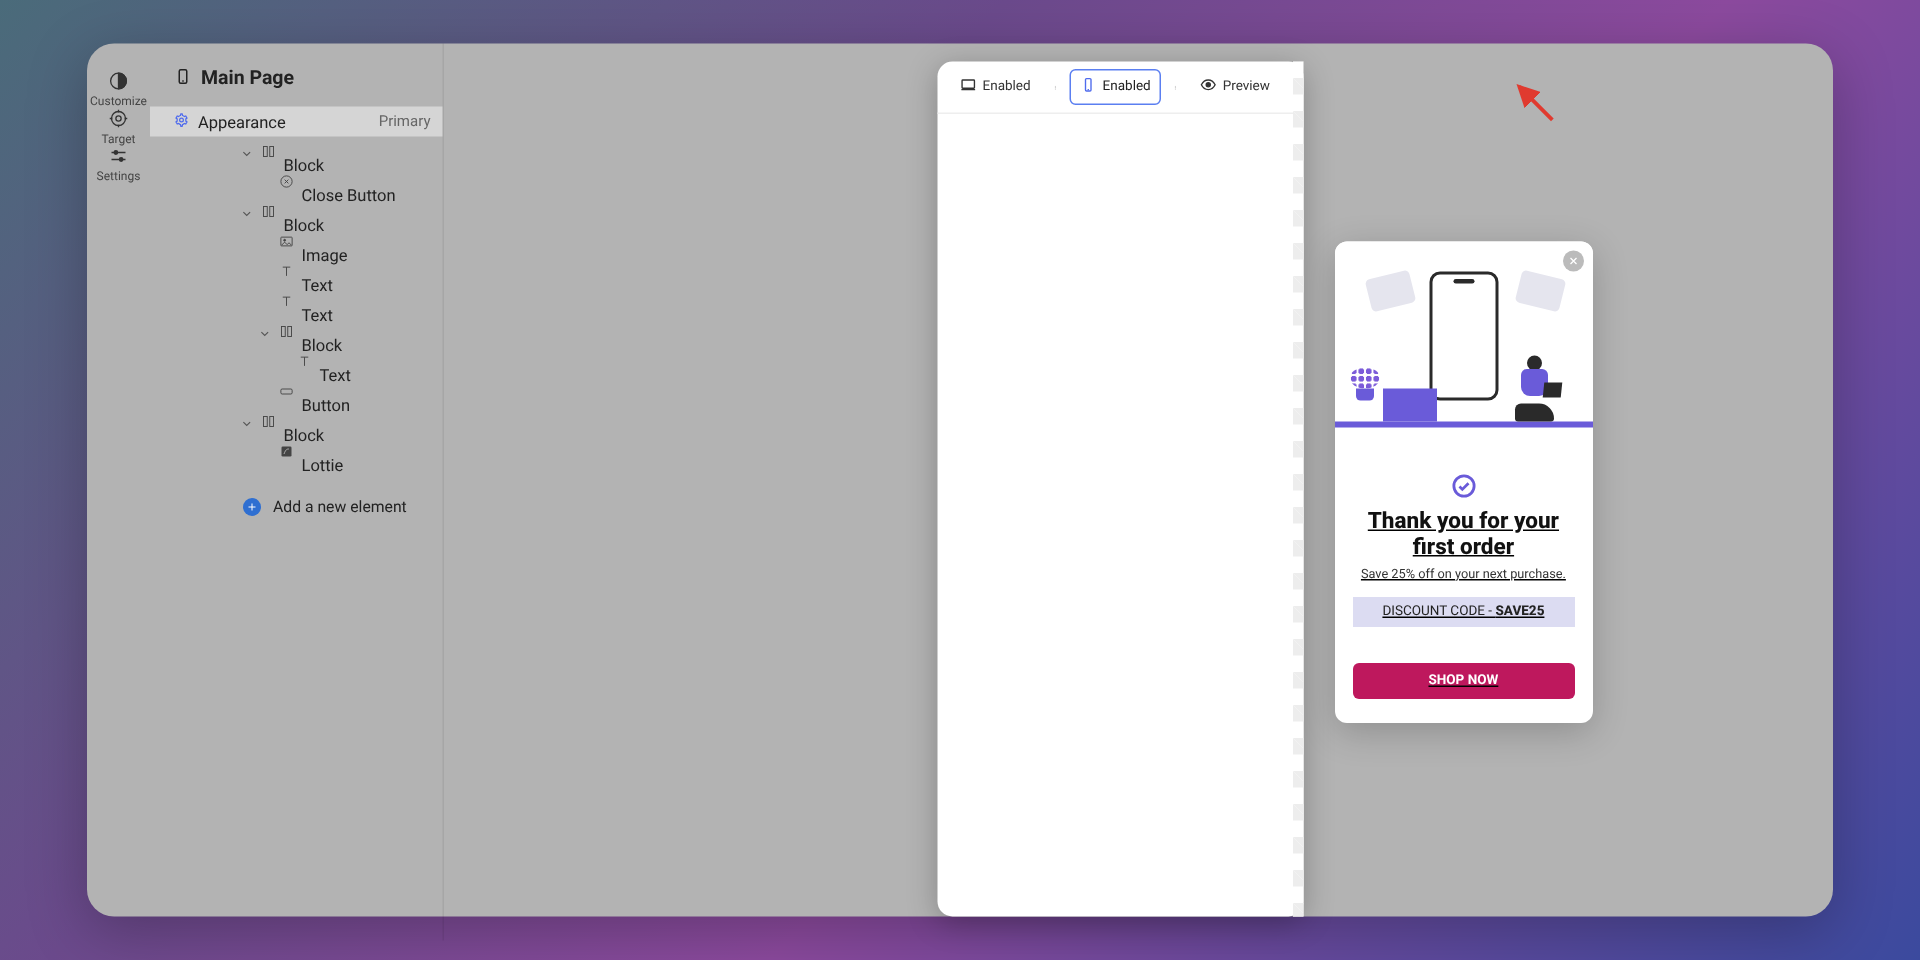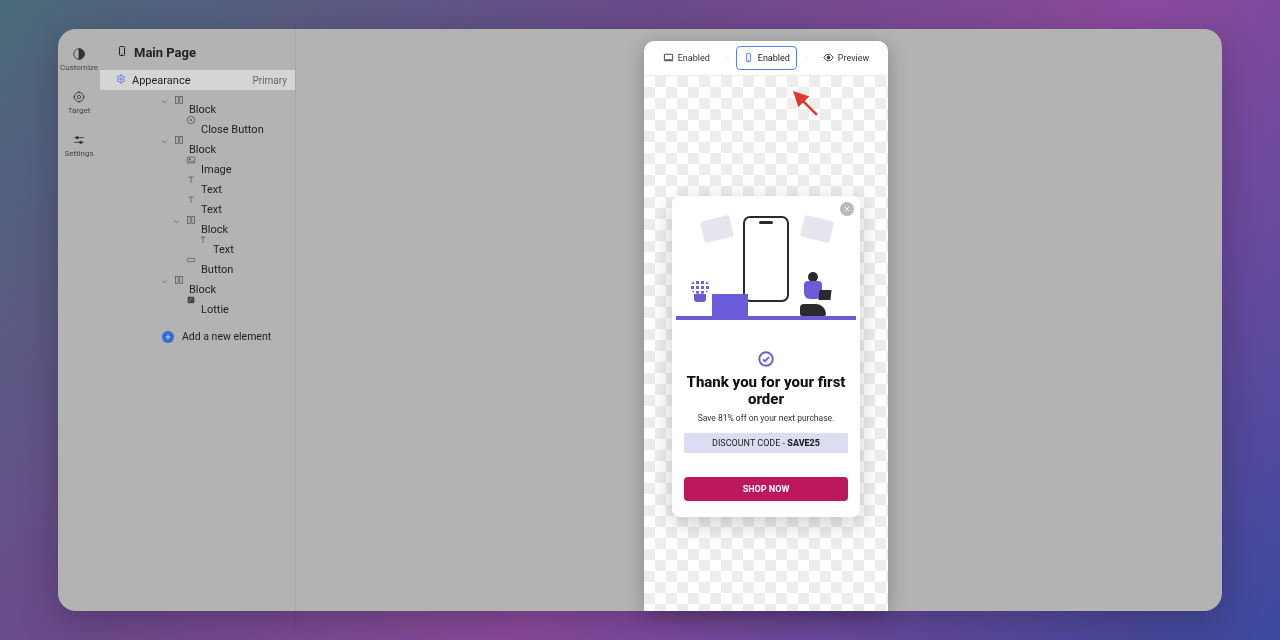--- a/index.html
+++ b/index.html
@@ -1,53 +1,53 @@
 <!DOCTYPE html>
 <html><head>
 <meta charset="utf-8">
 <style>
   html,body{margin:0;padding:0;width:1280px;height:640px;font-family:-apple-system,BlinkMacSystemFont,'Segoe UI',Roboto,Arial,sans-serif;overflow:hidden;}
   body{background:linear-gradient(135deg,#4a6b7a 0%,#6b4a8c 35%,#8c4a9e 60%,#3b4a9e 100%);display:flex;align-items:center;justify-content:center;}
   .app-shell{width:1164px;height:582px;background:#b3b3b3;border-radius:18px;position:relative;box-shadow:0 10px 40px rgba(0,0,0,.25);}
   
-  .left-rail{position:absolute;left:0;top:0;width:42px;height:100%;display:flex;flex-direction:column;align-items:center;padding-top:18px;gap:18px;font-size:8px;color:#444;}
+  .left-rail{position:absolute;left:0;top:0;width:42px;height:100%;display:flex;flex-direction:column;align-items:center;padding-top:18px;font-size:8px;color:#444;}
   .rail-item{display:flex;flex-direction:column;align-items:center;gap:2px;cursor:pointer;}
   .rail-icon{width:14px;height:14px;display:flex;align-items:center;justify-content:center;}
   .rail-icon svg{width:14px;height:14px;stroke:#333;fill:none;stroke-width:1.5;}
   .sidebar{position:absolute;left:42px;top:0;width:195px;height:100%;border-right:1px solid rgba(0,0,0,.07);padding-top:16px;font-size:11px;color:#222;}
   .page-title{display:flex;align-items:flex-start;gap:6px;font-weight:700;font-size:13px;padding:0 10px 10px 16px;}
   .page-title svg{width:12px;height:12px;}
   .row{display:flex;align-items:center;height:20px;padding:0 8px 0 0;gap:5px;cursor:pointer;}
   .row .lbl{flex:1;margin-top:19px;}
   .row.appear{background:rgba(255,255,255,.45);justify-content:space-between;padding-left:16px;}
   .row.appear .gear{width:10px;height:10px;color:#4f6bed;}
   .row.appear .primary{font-size:10px;color:#666;}
   .chev{width:9px;height:9px;}
   .chev svg{width:9px;height:9px;stroke:#555;fill:none;stroke-width:2;}
   .ticon{width:10px;height:10px;display:flex;align-items:center;justify-content:center;}
   .ticon svg{width:10px;height:10px;stroke:#444;fill:none;stroke-width:1.5;}
   .add-row{display:flex;align-items:center;gap:8px;padding:20px 0 0 62px;font-size:10.5px;color:#222;cursor:pointer;}
   .plus-circ{width:12px;height:12px;border-radius:50%;background:#2f6fd1;display:flex;align-items:center;justify-content:center;}
   .plus-circ svg{width:8px;height:8px;stroke:#fff;stroke-width:2;}
 
   
-  .preview-pane{position:absolute;left:586px;top:12px;width:244px;height:570px;background:#fff;border-radius:10px;box-shadow:0 4px 20px rgba(0,0,0,.25);display:flex;flex-direction:column;}
+  .preview-pane{position:absolute;left:567px;top:12px;width:244px;height:570px;background:#fff;border-radius:10px;box-shadow:0 4px 20px rgba(0,0,0,.25);display:flex;}
   .preview-toolbar{height:34px;border-bottom:1px solid #eee;display:flex;align-items:center;justify-content:center;gap:8px;padding:0 8px;}
   .tb-btn{display:flex;align-items:center;gap:4px;font-size:9px;color:#333;height:22px;padding:0 6px;border-radius:4px;cursor:pointer;border:1px solid transparent;}
   .tb-btn.active{border:1px solid #5b7ff1;color:#222;}
   .tb-btn svg{width:11px;height:11px;}
   .tb-sep{width:3px;display:flex;align-items:center;justify-content:center;cursor:pointer;}
   .tb-sep svg{width:9px;height:9px;stroke:#888;fill:#888;}
   .preview-body{flex:1;position:relative;background-color:#fff;
     background-image:linear-gradient(45deg,#ededed 25%,transparent 25%,transparent 75%,#ededed 75%),linear-gradient(45deg,#ededed 25%,transparent 25%,transparent 75%,#ededed 75%);
     background-size:22px 22px;background-position:0 0,11px 11px;}
   .arrow{position:absolute;left:144px;top:10px;pointer-events:none;}
   .arrow svg{width:34px;height:34px;}
 
-  .popup{position:absolute;left:28px;top:120px;width:188px;background:#fff;border-radius:8px;box-shadow:0 6px 24px rgba(0,0,0,.2);}
+  .popup{position:absolute;left:28px;top:120px;width:172px;background:#fff;border-radius:8px;box-shadow:0 6px 24px rgba(0,0,0,.2);text-decoration:underline;}
   .popup .close{position:absolute;right:6px;top:6px;width:14px;height:14px;border-radius:50%;background:#bbb;display:flex;align-items:center;justify-content:center;cursor:pointer;}
   .popup .close svg{width:8px;height:8px;stroke:#fff;stroke-width:2.5;}
   .hero{height:140px;border-radius:8px 8px 0 0;background:#fff;display:flex;align-items:center;justify-content:center;overflow:hidden;}
   .hero-inner{width:140px;height:100px;position:relative;}
   .phone{position:absolute;left:50%;top:0;transform:translateX(-50%);width:42px;height:82px;border:2px solid #2a2a2a;border-radius:7px;background:#fff;}
   .phone:before{content:"";position:absolute;top:3px;left:50%;transform:translateX(-50%);width:14px;height:3px;background:#2a2a2a;border-radius:2px;}
   .card-g{position:absolute;width:30px;height:22px;background:#e5e5ee;border-radius:3px;transform:rotate(-14deg);}
   .card-g.c1{left:6px;top:2px;}
   .card-g.c2{right:4px;top:2px;transform:rotate(14deg);} 
   .plant{position:absolute;left:-5px;bottom:14px;width:18px;height:24px;}
@@ -321,21 +321,21 @@
                 <div class="legs"></div>
               </div>
           </div>
         </div>
         <div class="content">
           <div class="checkmark"><svg viewBox="0 0 24 24">
                 <circle cx="12" cy="12" r="9"></circle>
                 <path d="M8 12.5l2.5 2.5L16 9.5"></path>
               </svg></div>
           <div class="headline">Thank you for your first order</div>
-          <div class="subline">Save 81% off on your next purchase.</div>
+          <div class="subline">Save 25% off on your next purchase.</div>
           <div class="coupon">
             <span>DISCOUNT CODE - </span><b>SAVE25</b>
           </div>
           <div class="cta">SHOP NOW</div>
         </div>
       </div>
     </div>
   </div>
 
 </div>

